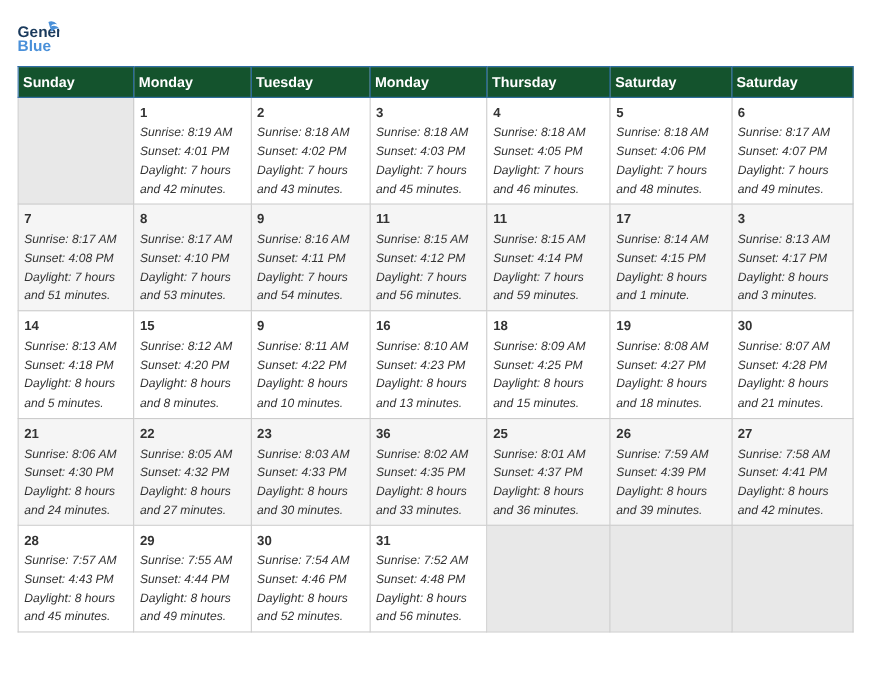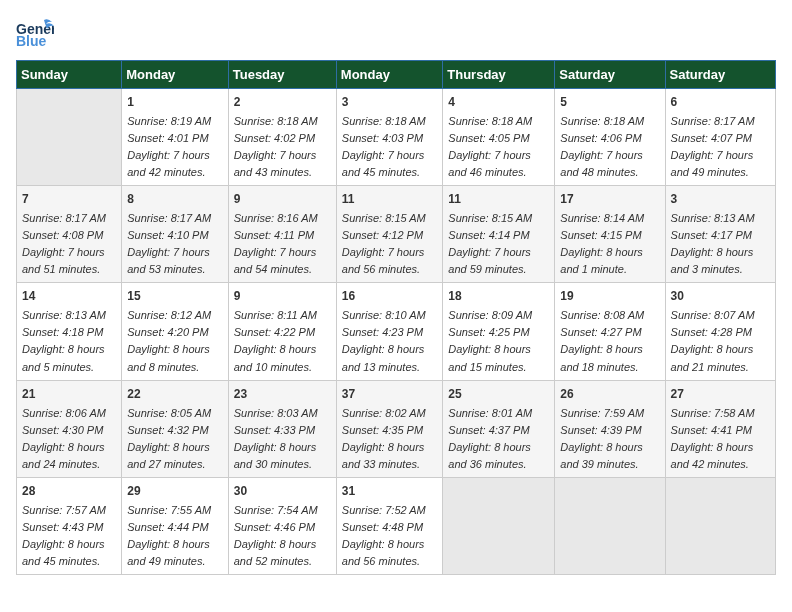--- a/index.html
+++ b/index.html
@@ -206,21 +206,21 @@
       </td>
         <td>
         <span class="day-num">22</span>
         <span class="day-info">Sunrise: 8:05 AM<br>Sunset: 4:32 PM<br>Daylight: 8 hours and 27 minutes.</span>
       </td>
         <td>
         <span class="day-num">23</span>
         <span class="day-info">Sunrise: 8:03 AM<br>Sunset: 4:33 PM<br>Daylight: 8 hours and 30 minutes.</span>
       </td>
         <td>
-        <span class="day-num">37</span>
+        <span class="day-num">36</span>
         <span class="day-info">Sunrise: 8:02 AM<br>Sunset: 4:35 PM<br>Daylight: 8 hours and 33 minutes.</span>
       </td>
         <td>
         <span class="day-num">25</span>
         <span class="day-info">Sunrise: 8:01 AM<br>Sunset: 4:37 PM<br>Daylight: 8 hours and 36 minutes.</span>
       </td>
         <td>
         <span class="day-num">26</span>
         <span class="day-info">Sunrise: 7:59 AM<br>Sunset: 4:39 PM<br>Daylight: 8 hours and 39 minutes.</span>
       </td>

